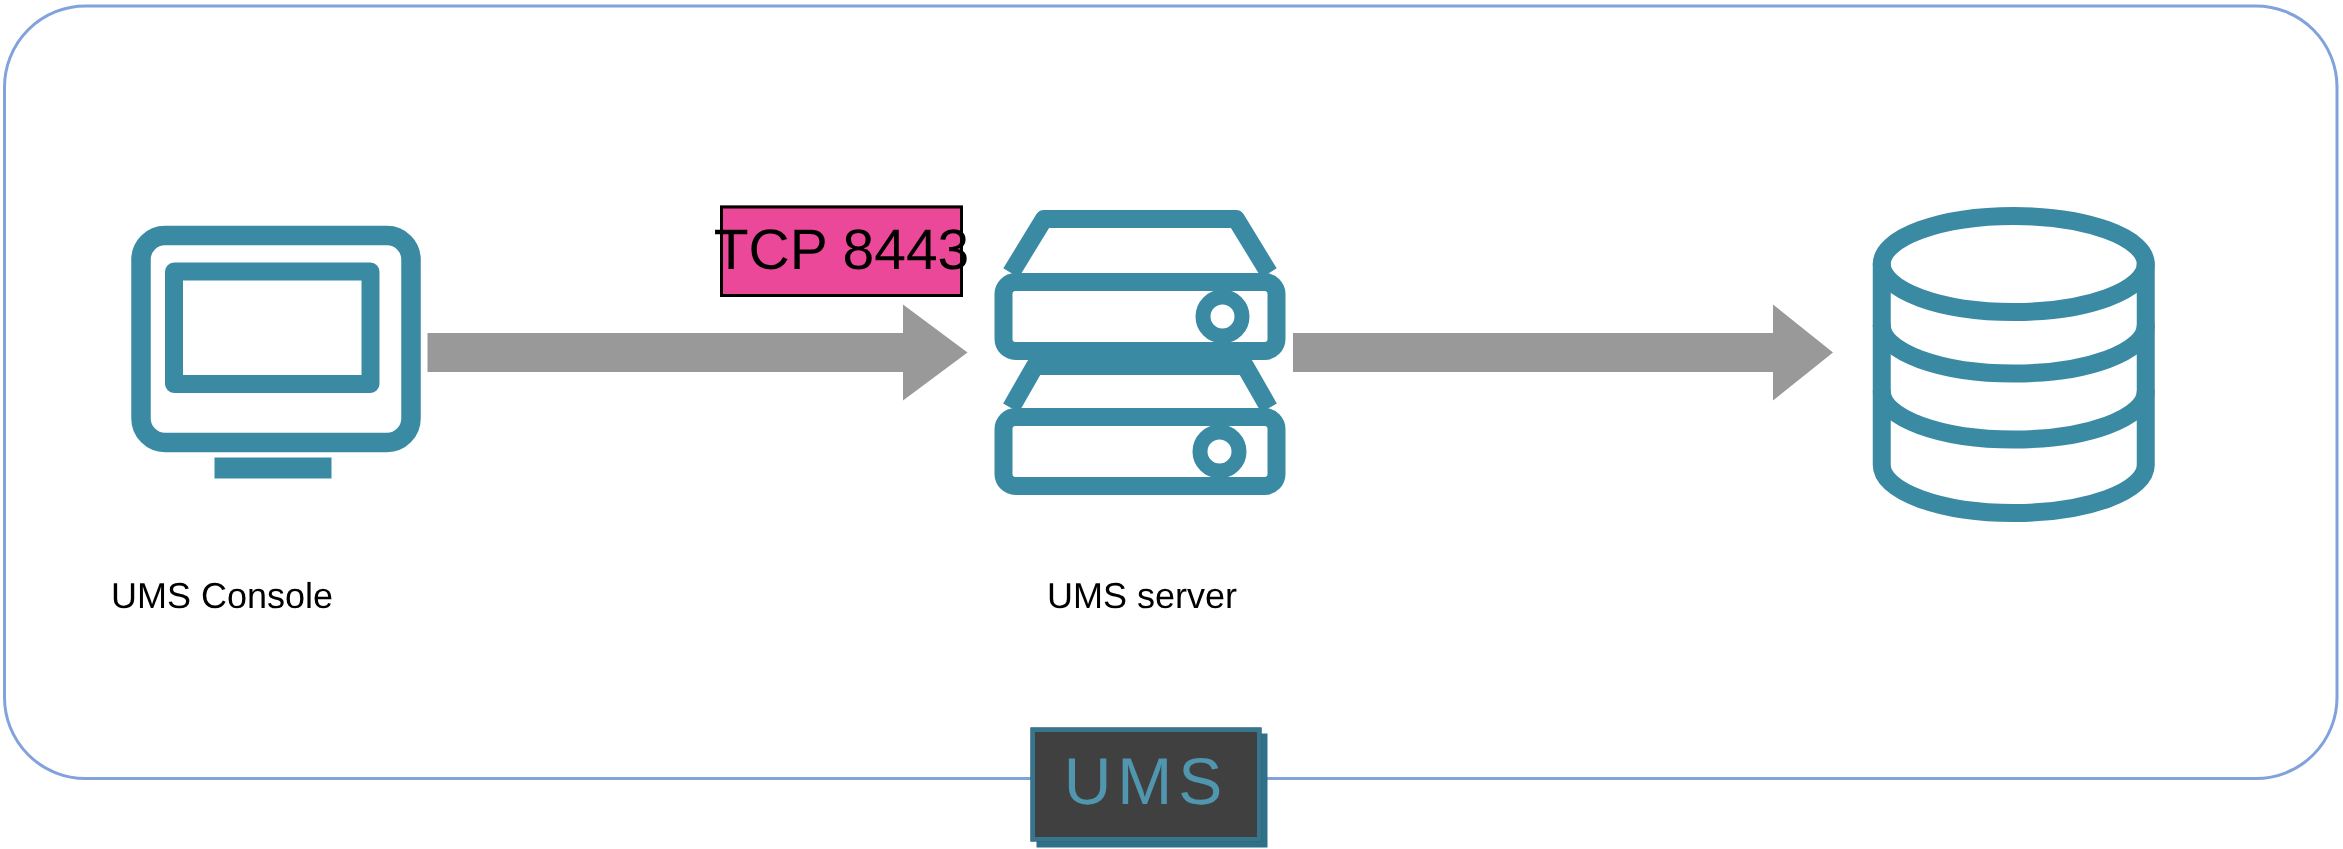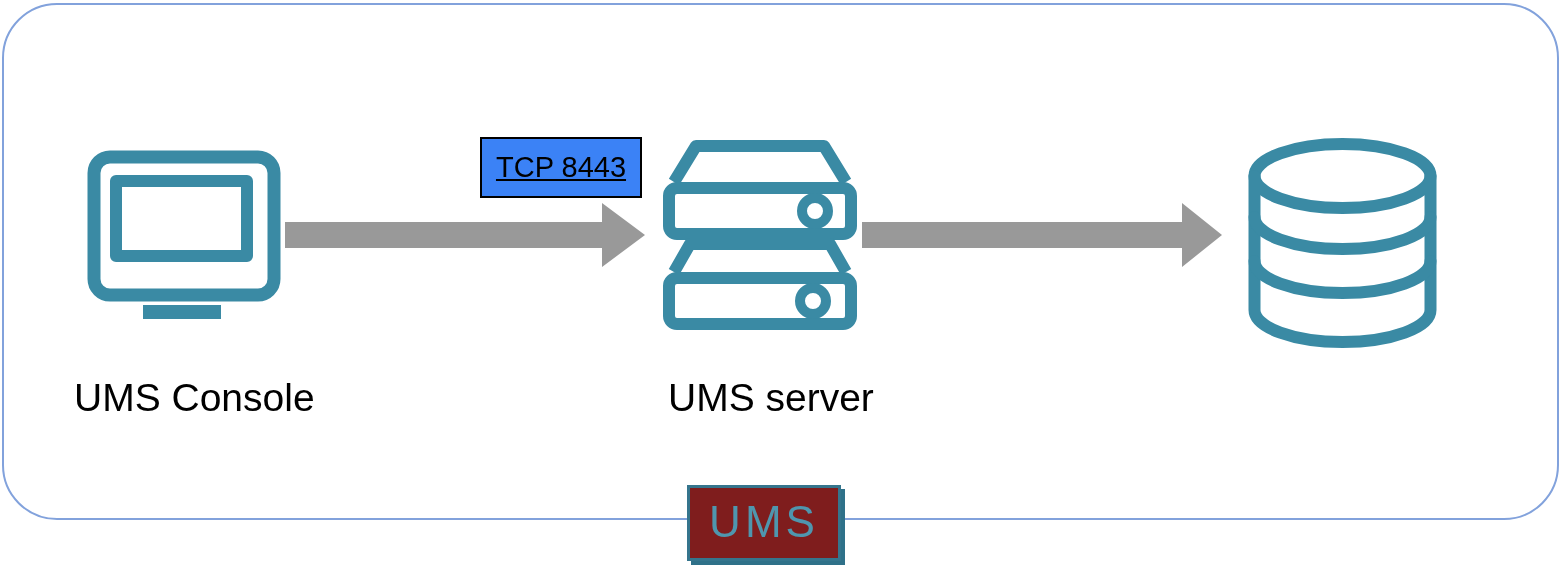--- a/index.html
+++ b/index.html
@@ -21,48 +21,47 @@
     top: 3px;
     width: 1553px;
     height: 513px;
     border: 2px solid #82a2dc;
     border-radius: 55px;
     background: transparent;
   }
   .abs { position: absolute; }
   .node-label {
     position: absolute;
-    font-size: 39px;
+    font-size: 24px;
     color: #000000;
     white-space: nowrap;
     line-height: 33px;
   }
   .conn-label {
     position: absolute;
-    background: #3b82f6;
+    background: #ec4899;
     border: 2px solid #000000;
     color: #000000;
-    font-size: 29px;
+    font-size: 38px;
     display: flex;
     align-items: center;
     justify-content: center;
     white-space: nowrap;
     box-sizing: border-box;
     z-index: 3;
-    text-decoration: underline;
   }
   .tcp-box { left: 480px; top: 137px; width: 162px; height: 61px; }
   .dbport-box { left: 979px; top: 141px; width: 227px; height: 60px; }
   .logo-box {
     position: absolute;
     left: 687px;
     top: 485px;
     width: 148px;
     height: 70px;
-    background: #7f1d1d;
+    background: #404040;
     border: 3px solid #35758d;
     box-shadow: 4px 4px 0 #2f7189;
     display: flex;
     align-items: center;
     justify-content: center;
     z-index: 4;
   }
   .logo-text {
     font-size: 44px;
     font-weight: 300;
@@ -115,19 +114,19 @@
   <svg class="abs" style="left:1244px; top:136px;" width="200" height="215" viewBox="0 0 200 215">
     <g fill="none" stroke-width="12" stroke-linecap="round" stroke="#3a8aa4">
       <ellipse cx="98.5" cy="40" rx="88" ry="32"></ellipse>
       <path d="M10.5 40 V174 A88 32 0 0 0 186.5 174 V40"></path>
       <path d="M10.5 81 A88 32 0 0 0 186.5 81"></path>
       <path d="M10.5 125 A88 32 0 0 0 186.5 125"></path>
     </g>
   </svg>
 
   <div class="node-label" style="left:74px; top:381px;">UMS Console</div>
-  <div class="node-label" style="left:668px; top:381px;">UMS server</div>
+  <div class="node-label" style="left:698px; top:381px;">UMS server</div>
 
   <div class="logo-box">
     <span class="logo-text">UMS</span>
   </div>
 
 </div>
 
 </body></html>

